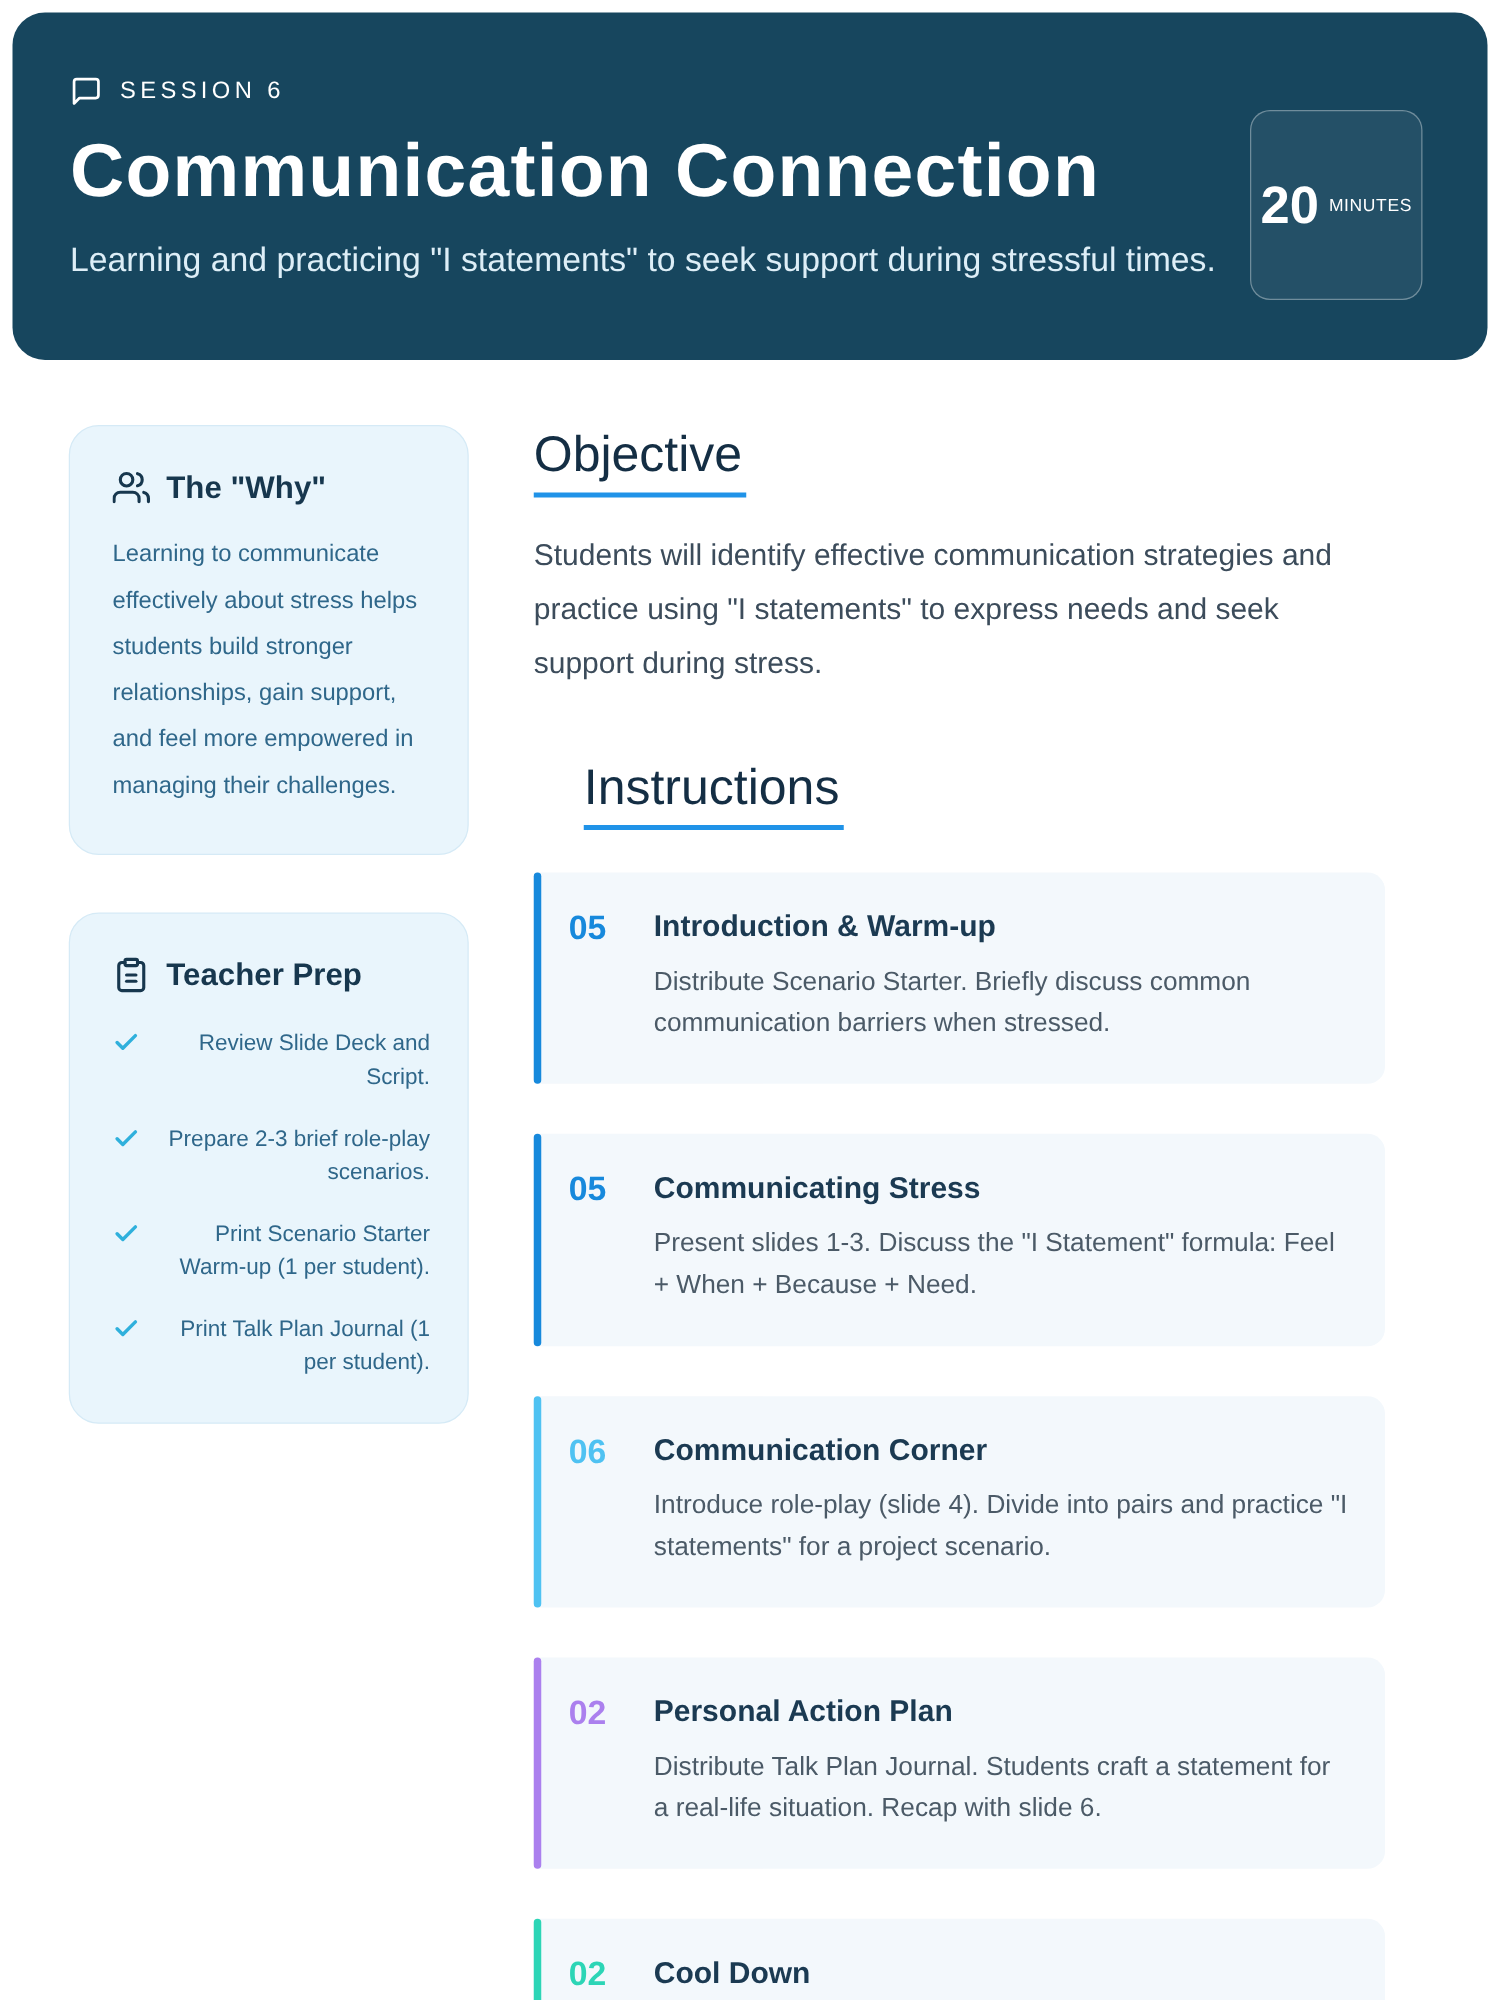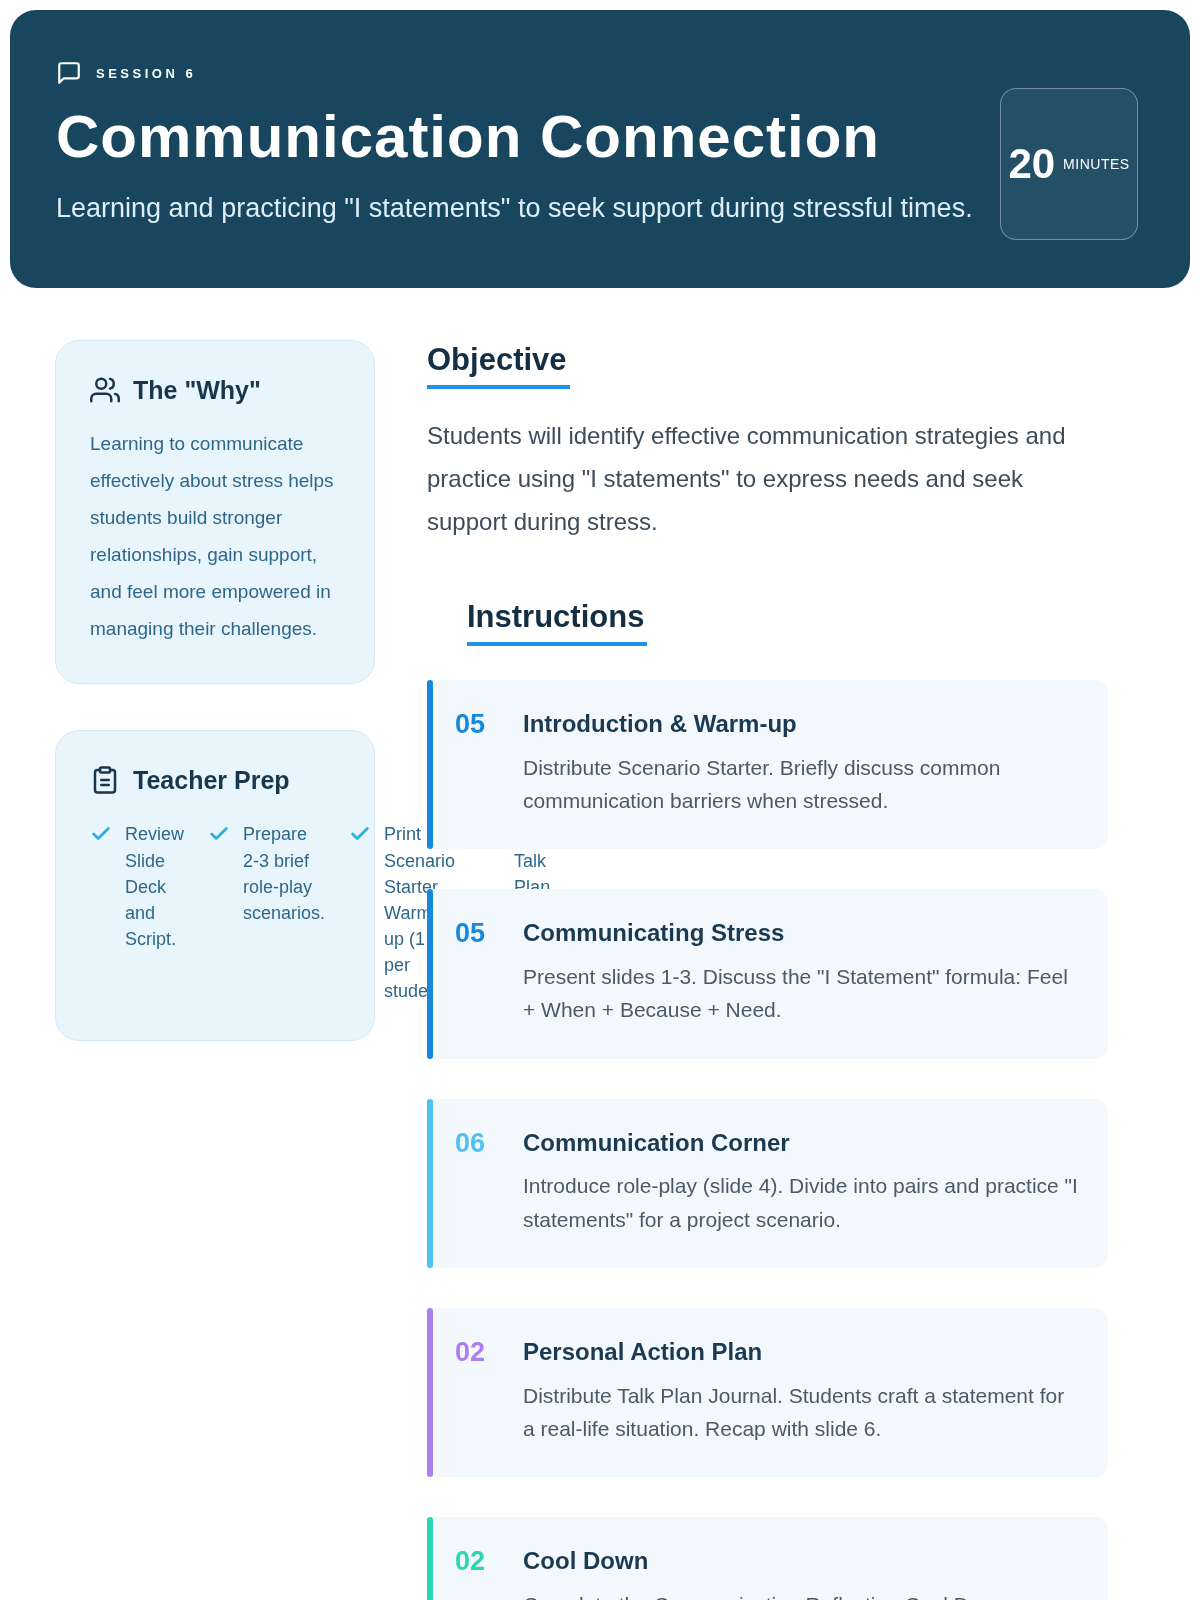--- a/index.html
+++ b/index.html
@@ -14,22 +14,22 @@
   .hero {
     position: relative;
     margin: 10px 10px 0 10px;
     border-radius: 26px;
     padding: 50px 56px 58px 46px;
     color: #ffffff;
   }
   .session-row { display: flex; align-items: center; gap: 14px; }
   .session-row svg { width: 26px; height: 26px; display: block; }
   .session-label {
-    font-size: 13px;
-    font-weight: bold;
+    font-size: 19px;
+    font-weight: normal;
     letter-spacing: 3.5px;
     color: #ffffff;
   }
   .hero-title {
     margin-top: 16px;
     font-size: 60px;
     font-weight: 800;
     letter-spacing: 1px;
     color: #ffffff;
   }
@@ -93,36 +93,37 @@
   .card-body {
     margin-top: 20px;
     font-size: 19px;
     line-height: 1.95;
     color: #2f678a;
   }
   .prep-list {
     list-style: none;
     margin-top: 26px;
     display: flex;
-    flex-direction: row;
+    flex-direction: column;
     gap: 24px;
+    text-align: right;
   }
   .prep-item {
     display: flex;
     gap: 13px;
     font-size: 18px;
     line-height: 1.45;
     color: #2f678a;
   }
   .prep-item svg { width: 22px; height: 22px; flex-shrink: 0; margin-top: 2px; }
 
   
   .section-heading {
-    font-size: 31px;
-    font-weight: 700;
+    font-size: 40px;
+    font-weight: 400;
     color: #142e44;
   }
   .section-heading .underlined {
     display: inline-block;
     padding-bottom: 7px;
     padding-right: 3px;
     border-bottom: 4px solid #2093e8;
   }
   .objective-body {
     margin: 26px 0 56px 0;

